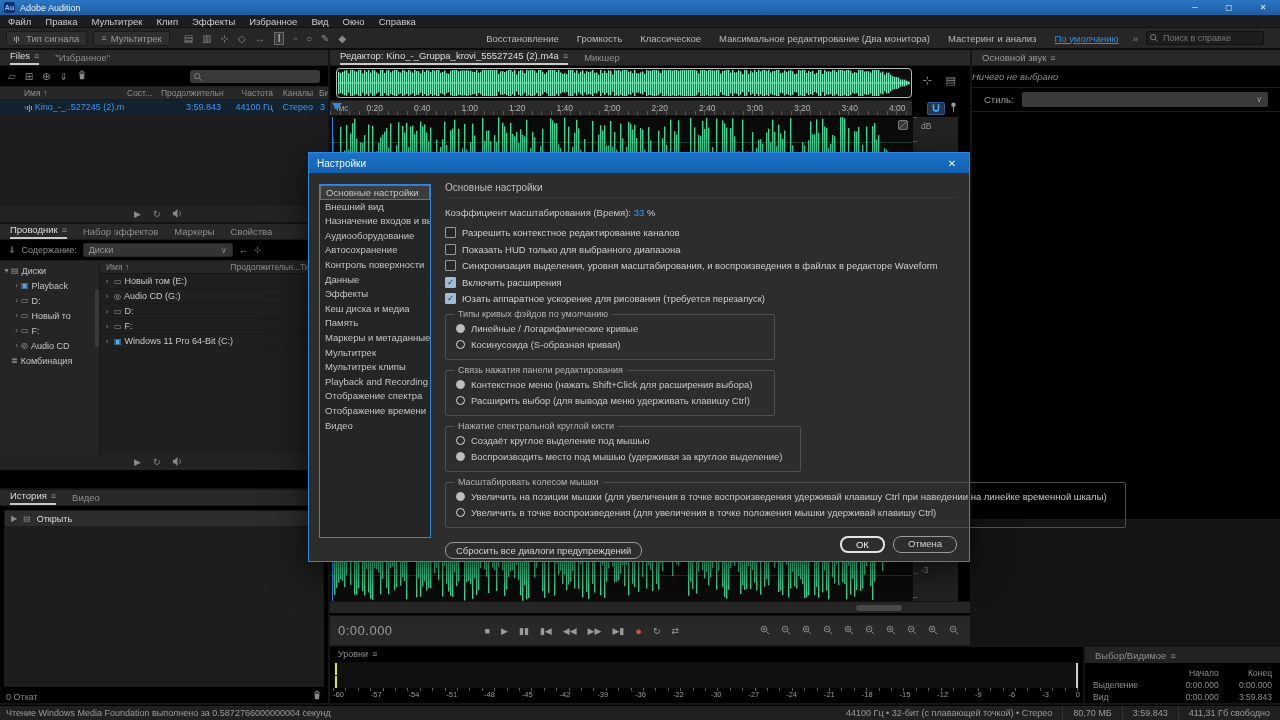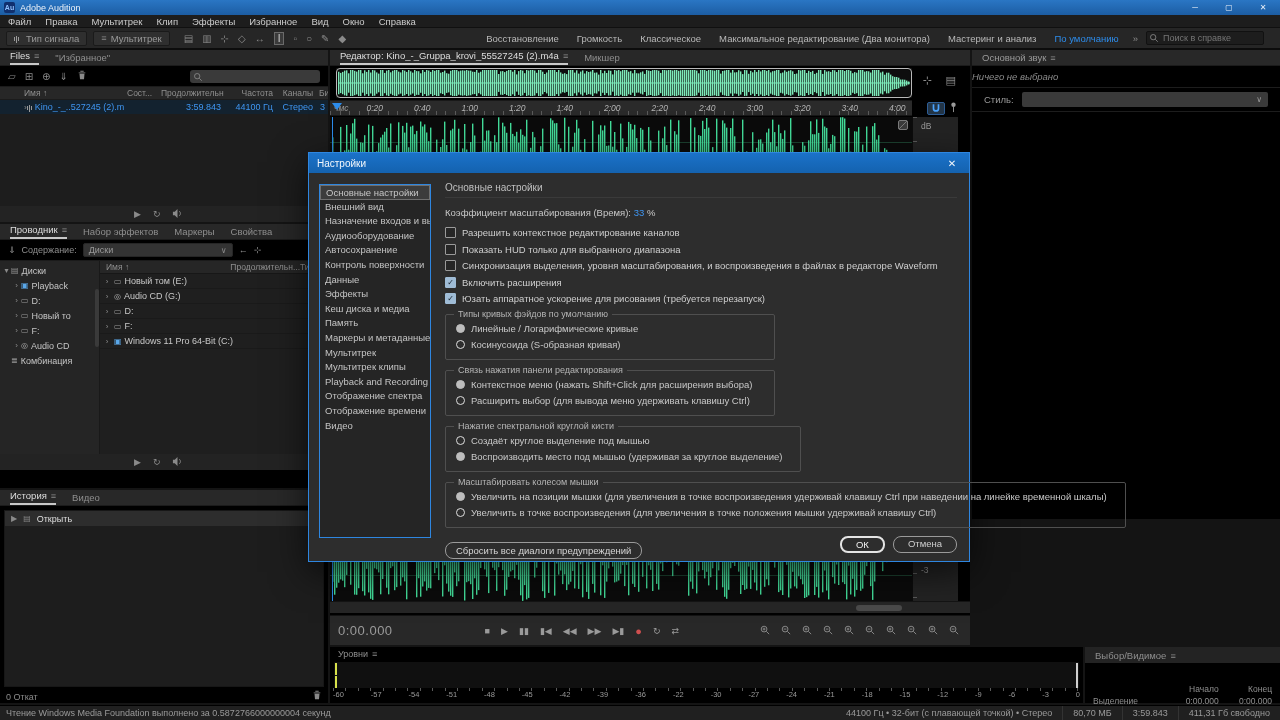--- a/index.html
+++ b/index.html
@@ -23,21 +23,21 @@
 
   #toolbar { position:absolute; left:0; top:28px; width:1280px; height:22px; background:#262626;
     border-bottom:2px solid #0c0c0c; display:flex; align-items:center; font-size:9.5px;}
   .tb-btn { display:flex; align-items:center; gap:4px; background:#2f2f2f; border:1px solid #1a1a1a;
     color:#9a9a9a; height:15px; padding:0 7px; margin-left:6px; border-radius:2px; }
   .tb-ico { color:#8a8a8a; font-size:9px; }
   .tool-glyphs { display:flex; gap:9px; margin-left:14px; color:#8a8a8a; font-size:10px; align-items:center;}
   .tool-glyphs .active-tool { border:1px solid #6a6a6a; background:#3a3a3a; padding:0 3px; color:#d0d0d0;}
   #ws-tabs { margin-left:auto; display:flex; gap:18px; align-items:center; }
   .ws-tab { color:#b9b9b9; font-size:9.5px; }
-  .ws-tab.active { color:#2d8ceb; }
+  .ws-tab.active { color:#2d8ceb;text-decoration:underline; }
   #ws-overflow { color:#8a8a8a; margin:0 8px 0 14px; }
   #help-search { width:118px; height:14px; background:#1d1d1d; border:1px solid #111;
     border-radius:2px; color:#8a8a8a; font-size:9px; padding:0 4px 0 16px; margin-right:8px; }
   .searchwrap { position:relative; margin-right:8px;}
   .searchwrap svg { position:absolute; left:3px; top:2px; }
 
   
   .panel { position:absolute; background:#000000; }
   .ptabs { height:16px; background:#282828; display:flex; align-items:flex-end; gap:16px;
     padding:0 10px; border-bottom:1px solid #1b1b1b; font-size:9.5px; color:#8f8f8f; }
@@ -98,21 +98,21 @@
 
   
   #editor-panel { left:330px; top:50px; width:640px; height:567px; }
   #editor-tabs { height:16px; }
   #overview-zone { position:absolute; left:6px; top:18px; width:576px; height:30px; background:#0e0e0e; }
   #overview-wave { position:absolute; inset:0; }
   #overview-box { position:absolute; inset:0; border:1px solid #b9b9b9; border-radius:4px;
     box-shadow:inset 0 0 0 1px #0a0a0a; }
   .ov-icons { position:absolute; right:14px; top:24px; display:flex; gap:14px; color:#8a8a8a; font-size:11px;}
   #ruler { position:absolute; left:0; top:50px; width:582px; height:16px; background:#2a2a2a;
-    border-top:1px solid #181818; border-bottom:1px solid #181818; overflow:hidden;font-style:italic;}
+    border-top:1px solid #181818; border-bottom:1px solid #181818; overflow:hidden;}
   #ruler::after { content:""; position:absolute; left:0; bottom:0; height:4px; width:100%;
     background:repeating-linear-gradient(90deg,#5a5a5a 0 1px,transparent 1px 9.6px); }
   #ruler-unit { position:absolute; left:4px; top:2px; font-size:8.5px; color:#9a9a9a;}
   .rtick { position:absolute; top:2px; font-size:8.5px; color:#b5b5b5; }
   #ruler-tools { position:absolute; left:584px; top:50px; width:56px; height:16px; display:flex; gap:4px; align-items:center; justify-content:center;}
   #magnet-btn { width:18px; height:13px; background:#233547; border:1px solid #2d5d96; border-radius:2px;
     display:flex; align-items:center; justify-content:center;}
   #wave-zone { position:absolute; left:0; top:67px; width:582px; height:484px; background:#0b0b0b; overflow:hidden;}
   #wave-l,#wave-r { position:absolute; left:0; width:582px; height:242px; }
   #wave-l{top:0;} #wave-r{top:242px;}
@@ -154,21 +154,21 @@
   #levels-well { position:absolute; left:3px; right:3px; top:14px; height:28px; background:#101010; border:1px solid #000;}
   .meter-line { position:absolute; left:1px; width:2px; background:#d7e14a; }
   .m1{ top:1px; height:12px;} .m2{ top:14px; height:12px;}
   #levels-zero { position:absolute; right:1px; top:1px; width:2px; height:25px; background:#cfcfcf;}
   #levels-scale { position:absolute; left:3px; right:3px; top:43px; height:11px; display:flex;
     justify-content:space-between; font-size:7.5px; color:#9a9a9a;}
   #levels-scale::before { content:""; position:absolute; left:0; top:-2px; width:100%; height:3px;
     background:repeating-linear-gradient(90deg,#5a5a5a 0 1px,transparent 1px 12.4px);}
 
   #selection-panel { left:1085px; top:647px; width:195px; height:56px; }
-  #sel-table { font-size:8.5px; color:#8f8f8f; margin:20px 8px 0 8px; width:calc(100% - 16px); border-collapse:collapse;}
+  #sel-table { font-size:8.5px; color:#8f8f8f; margin:4px 8px 0 8px; width:calc(100% - 16px); border-collapse:collapse;}
   #sel-table td { padding:1px 0; }
   .sel-num { text-align:right; }
 
   
   #statusbar { position:absolute; left:0; top:705px; width:1280px; height:15px; background:#202020;
     border-top:1px solid #000; display:flex; align-items:center; font-size:9px; color:#9a9a9a;}
   #status-msg { margin-left:6px; }
   #status-right { margin-left:auto; display:flex; align-items:center; height:100%;}
   #status-right .cell { padding:0 10px; border-left:1px solid #333; height:100%; display:flex; align-items:center;}
   #status-right .cell:first-child { border-left:none; }

